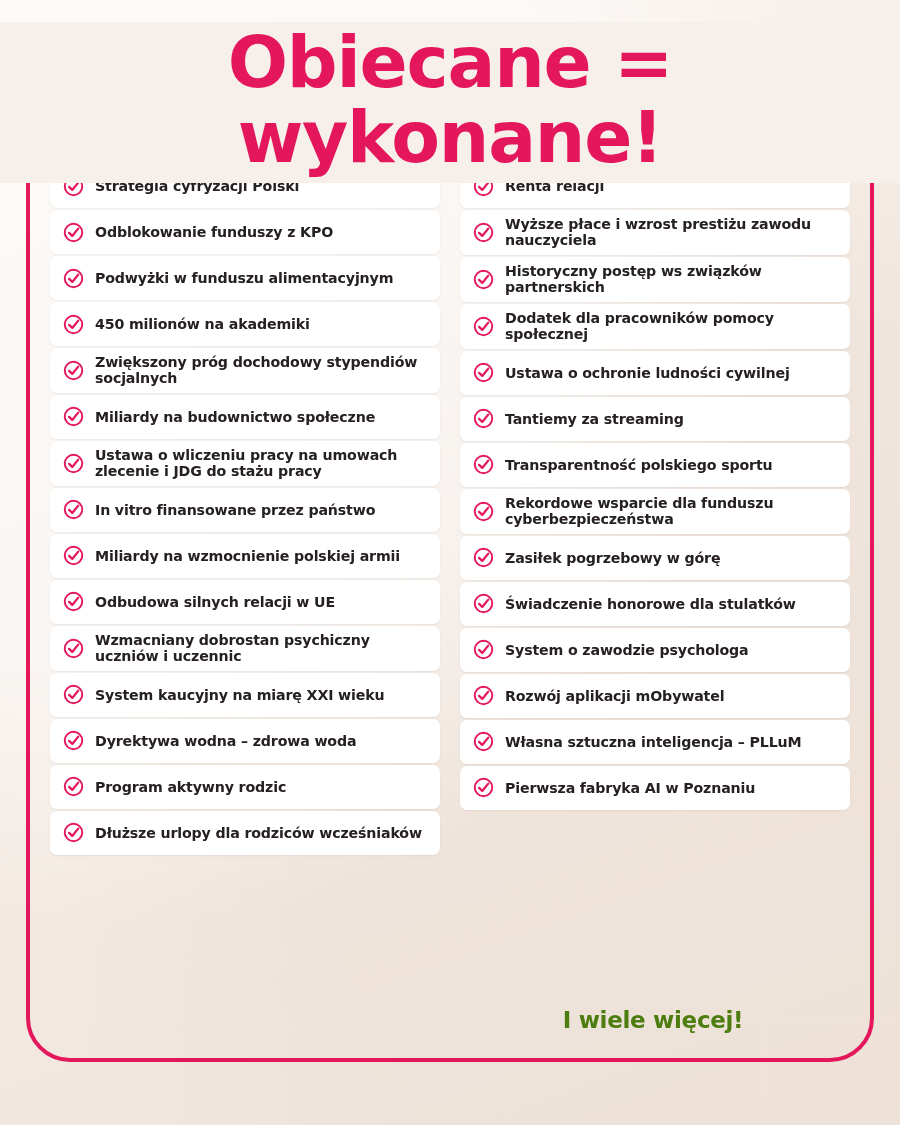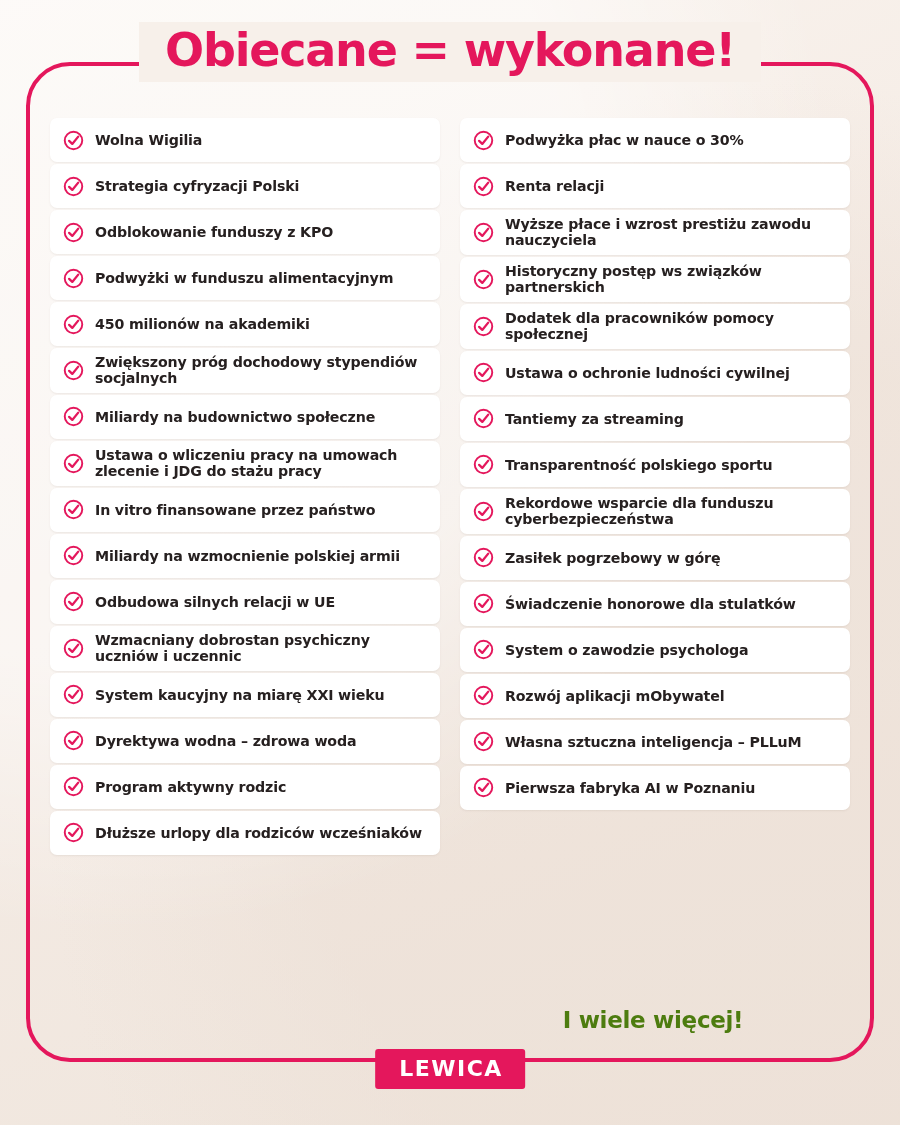--- a/index.html
+++ b/index.html
@@ -44,21 +44,21 @@
   }
 
   .title {
     position: absolute;
     top: 22px;
     left: 0;
     width: 900px;
     text-align: center;
     font-family: "DejaVu Sans", sans-serif;
     font-weight: bold;
-    font-size: 46px;
+    font-size: 71px;
     letter-spacing: -1.2px;
     color: #e4175c;
     z-index: 4;
   }
   .title-wrap {
     display: inline-block;
     background: #f7f0ea;
     padding: 4px 26px 8px 26px;
     line-height: 1.05;
   }
@@ -368,14 +368,13 @@
             <circle cx="12" cy="12" r="10" fill="none" stroke="#e4175c" stroke-width="2.2"></circle>
             <path d="M7 12.4 L10.6 15.9 L17.4 7.6" fill="none" stroke="#e4175c" stroke-width="2.6" stroke-linecap="round" stroke-linejoin="round"></path>
           </svg>
           <span class="item-text">Pierwsza fabryka AI w Poznaniu</span>
         </div>
       </div>
   </div>
 
   <div class="more">I wiele więcej!</div>
 
-  <div class="logo">LEWICA</div>
 </div>
 
 </body></html>

